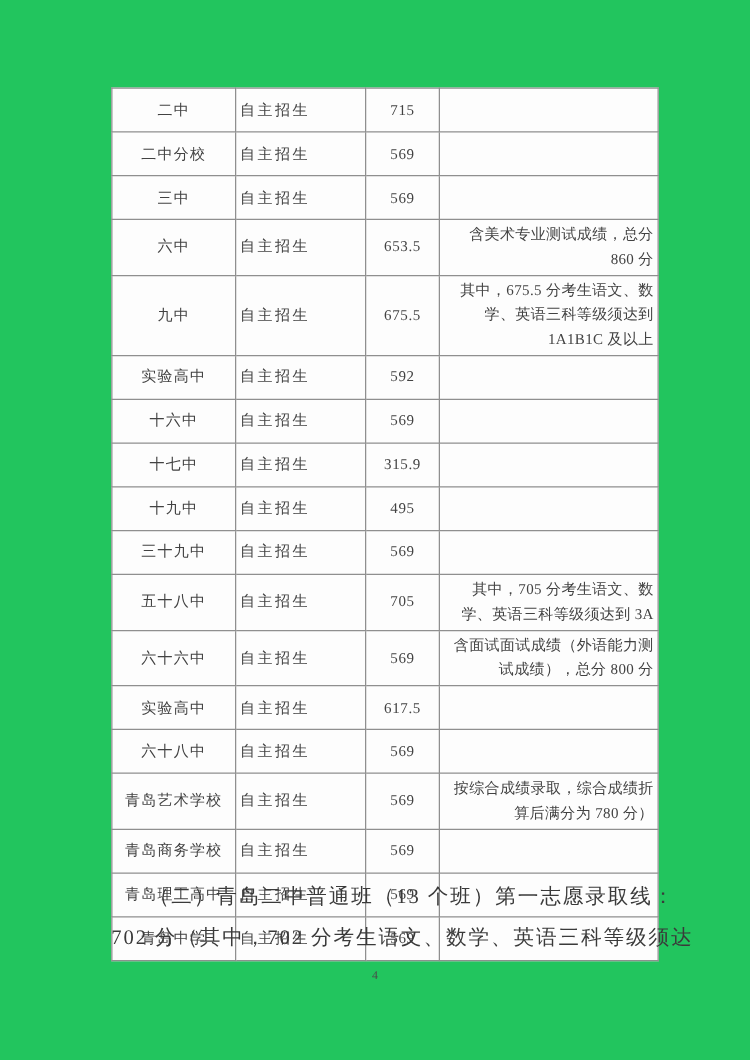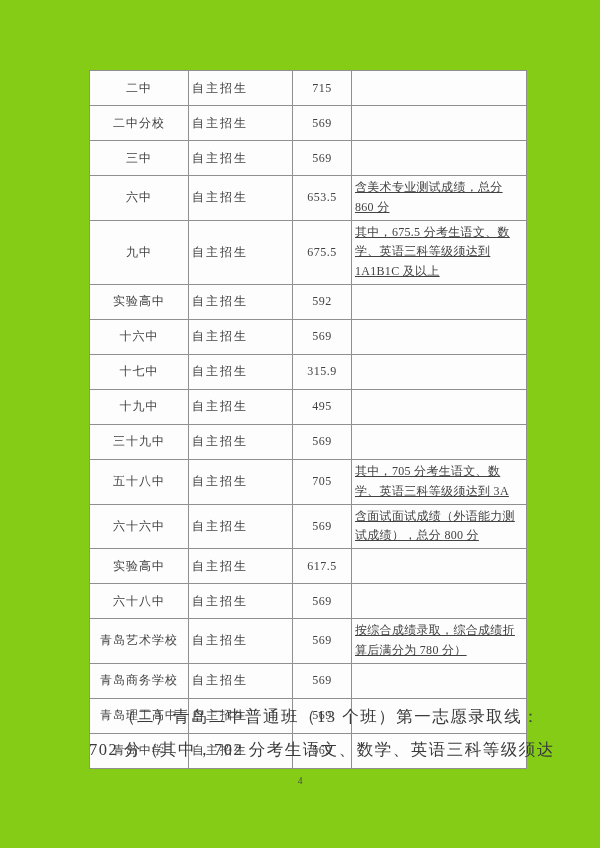--- a/index.html
+++ b/index.html
@@ -4,21 +4,21 @@
 <style>
   html, body {
     margin: 0;
     padding: 0;
     background: #ffffff;
   }
   .page {
     position: relative;
     width: 600px;
     height: 848px;
-    background: #84cc16;
+    background: #22c55e;
     font-family: "Liberation Serif", "DejaVu Serif", serif;
     color: #3d3d3d;
     overflow: hidden;
   }
   table.score-table {
     position: absolute;
     left: 89px;
     top: 70px;
     width: 423px;
     border-collapse: collapse;
@@ -30,21 +30,21 @@
     height: 30px;
     vertical-align: middle;
     font-size: 12px;
     color: #424242;
     padding: 2px 3px;
     overflow: hidden;
   }
   td.col-school { width: 92px;  text-align: center; letter-spacing: 1px; }
   td.col-type   { width: 97px;  letter-spacing: 2px; }
   td.col-score  { width: 52px;  text-align: center; font-size: 11.5px; letter-spacing: 0.5px; font-family: "Liberation Serif","DejaVu Serif",serif; border-radius: 13px; }
-  td.col-remark { width: 168px; text-align: left; font-size: 10.5px; line-height: 1.65; padding: 3px 5px; letter-spacing: 0.3px; text-decoration: underline; }
+  td.col-remark { width: 168px; text-align: right; font-size: 10.5px; line-height: 1.65; padding: 3px 5px; letter-spacing: 0.3px; }
   .paragraph {
     position: absolute;
     left: 89px;
     top: 700px;
     width: 424px;
     font-size: 16.5px;
     line-height: 33px;
     letter-spacing: 1.5px;
     color: #3a3a3a;
   }

